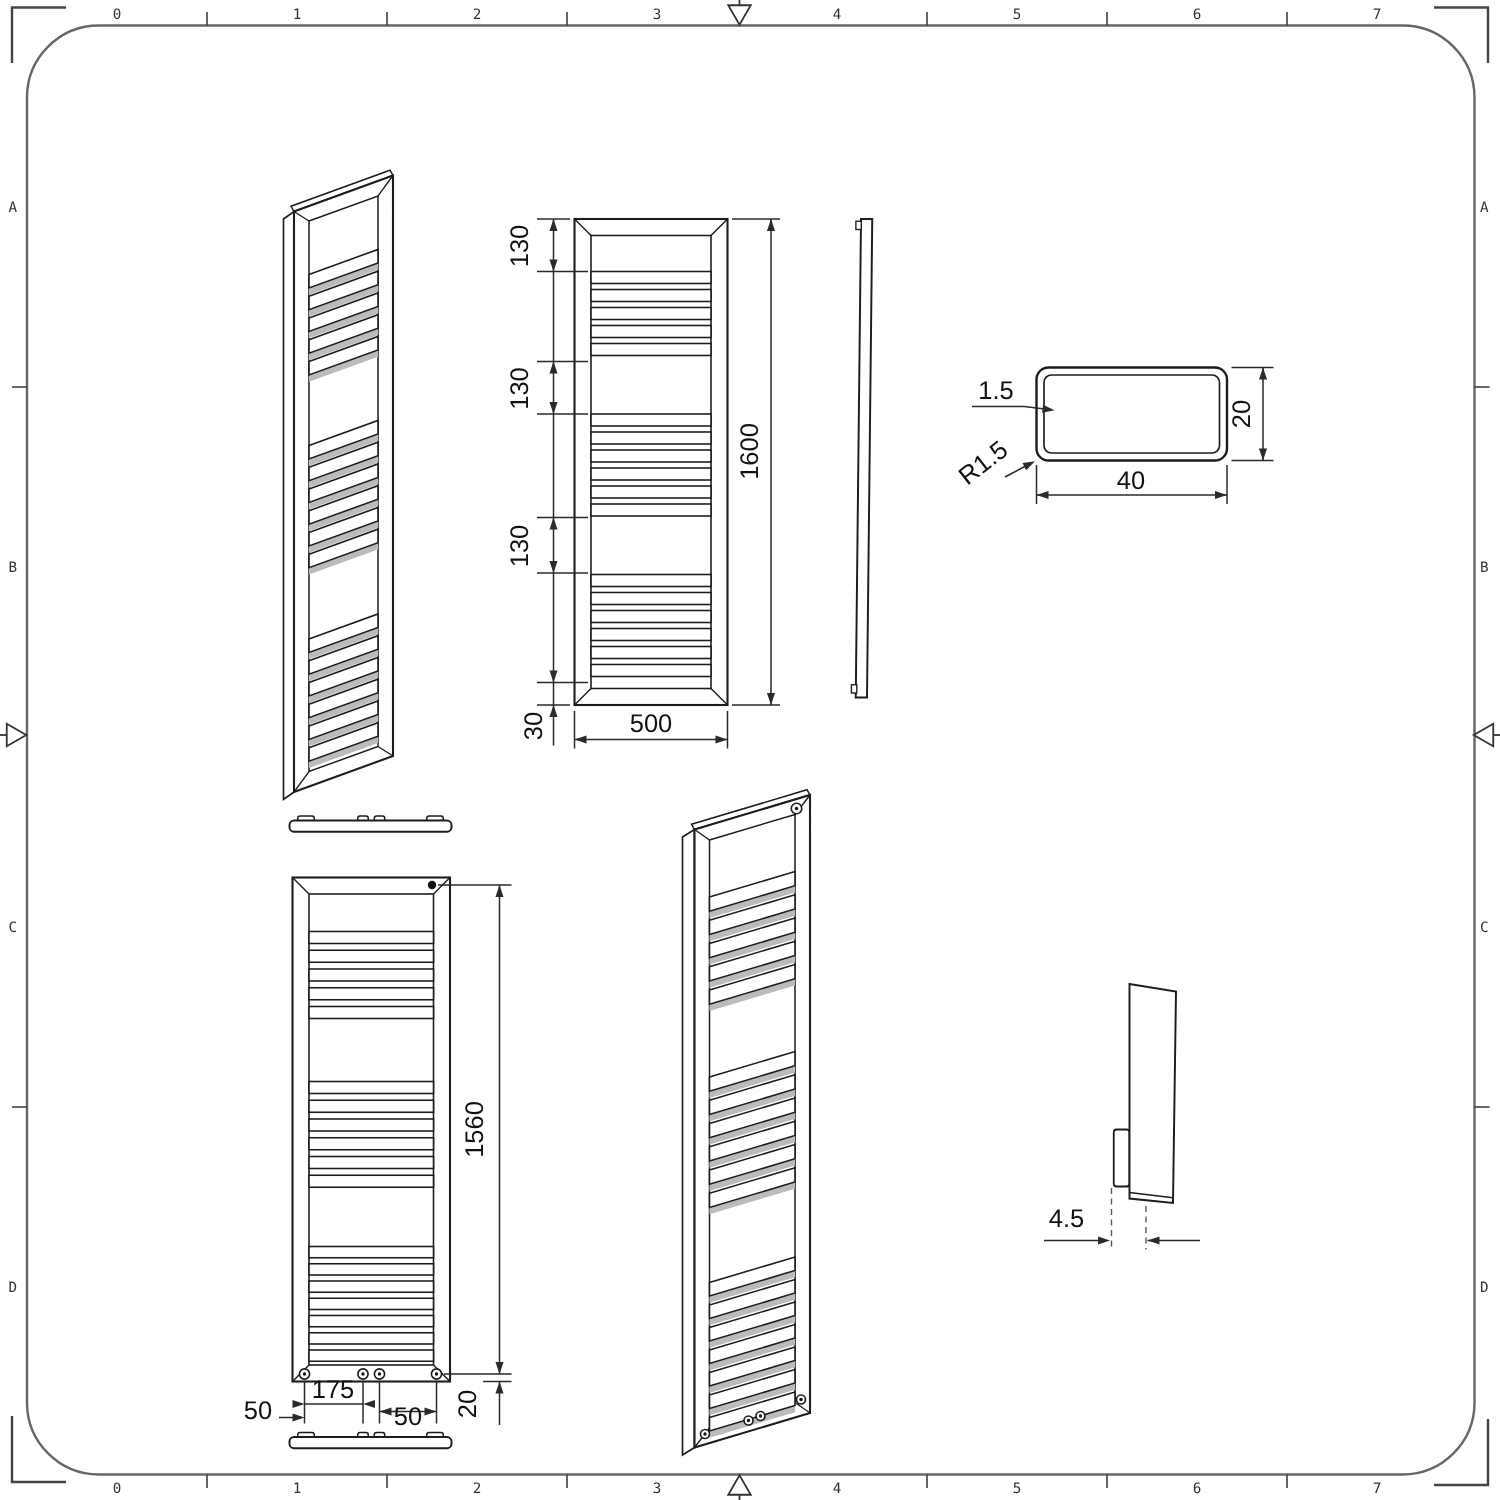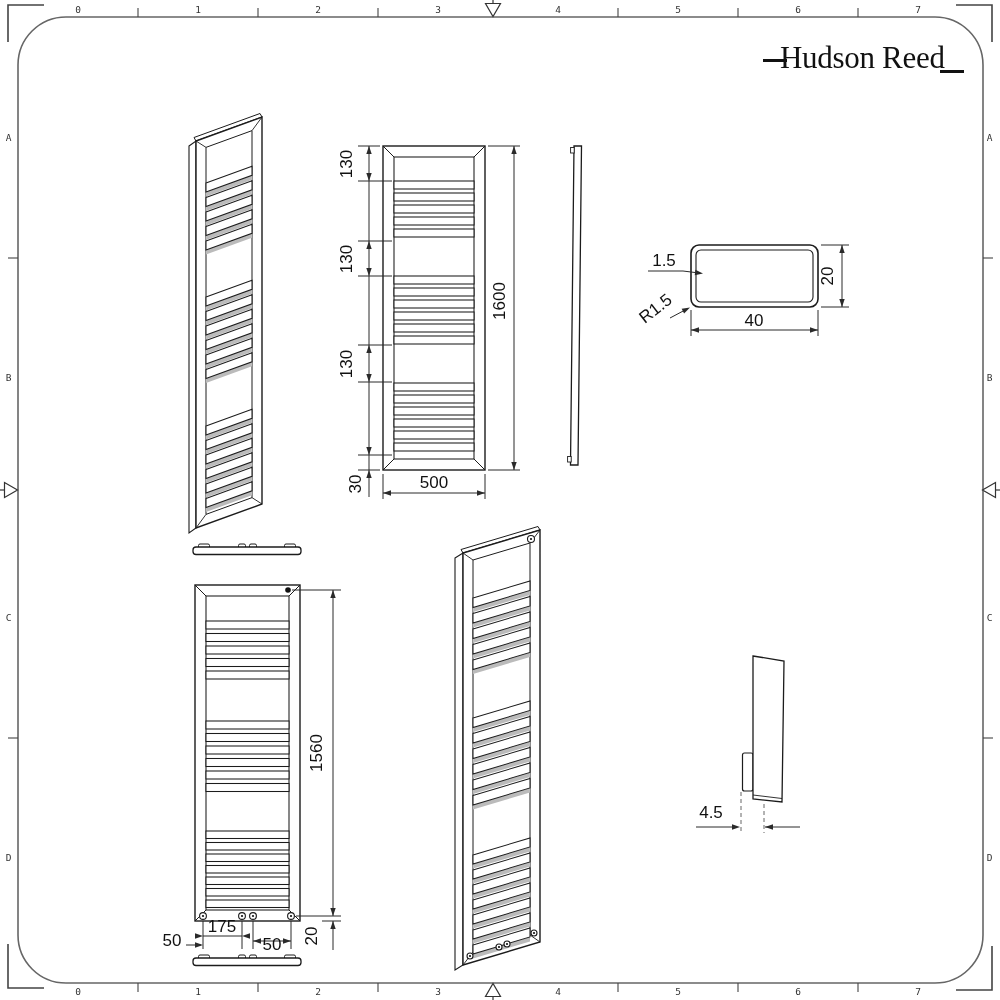--- a/index.html
+++ b/index.html
@@ -367,19 +367,14 @@
   <g class="dims">
     <line x1="696" y1="827" x2="734" y2="827"></line>
     <polygon class="ah" transform="translate(740 827) rotate(0)" points="0,0 -8,-2.7 -8,2.7"></polygon>
     <line x1="765" y1="827" x2="800" y2="827"></line>
     <polygon class="ah" transform="translate(765 827) rotate(180)" points="0,0 -8,-2.7 -8,2.7"></polygon>
     <text x="711" y="818" text-anchor="middle" font-size="19">4.5</text>
   </g>
 
 </svg>
 
-<div class="logo">
-  <span class="logo-bar-left"></span>
-      <span>Hudson Reed</span>
-      <span class="logo-bar-right"></span>
+
 </div>
 
-</div>
-
 </body></html>

